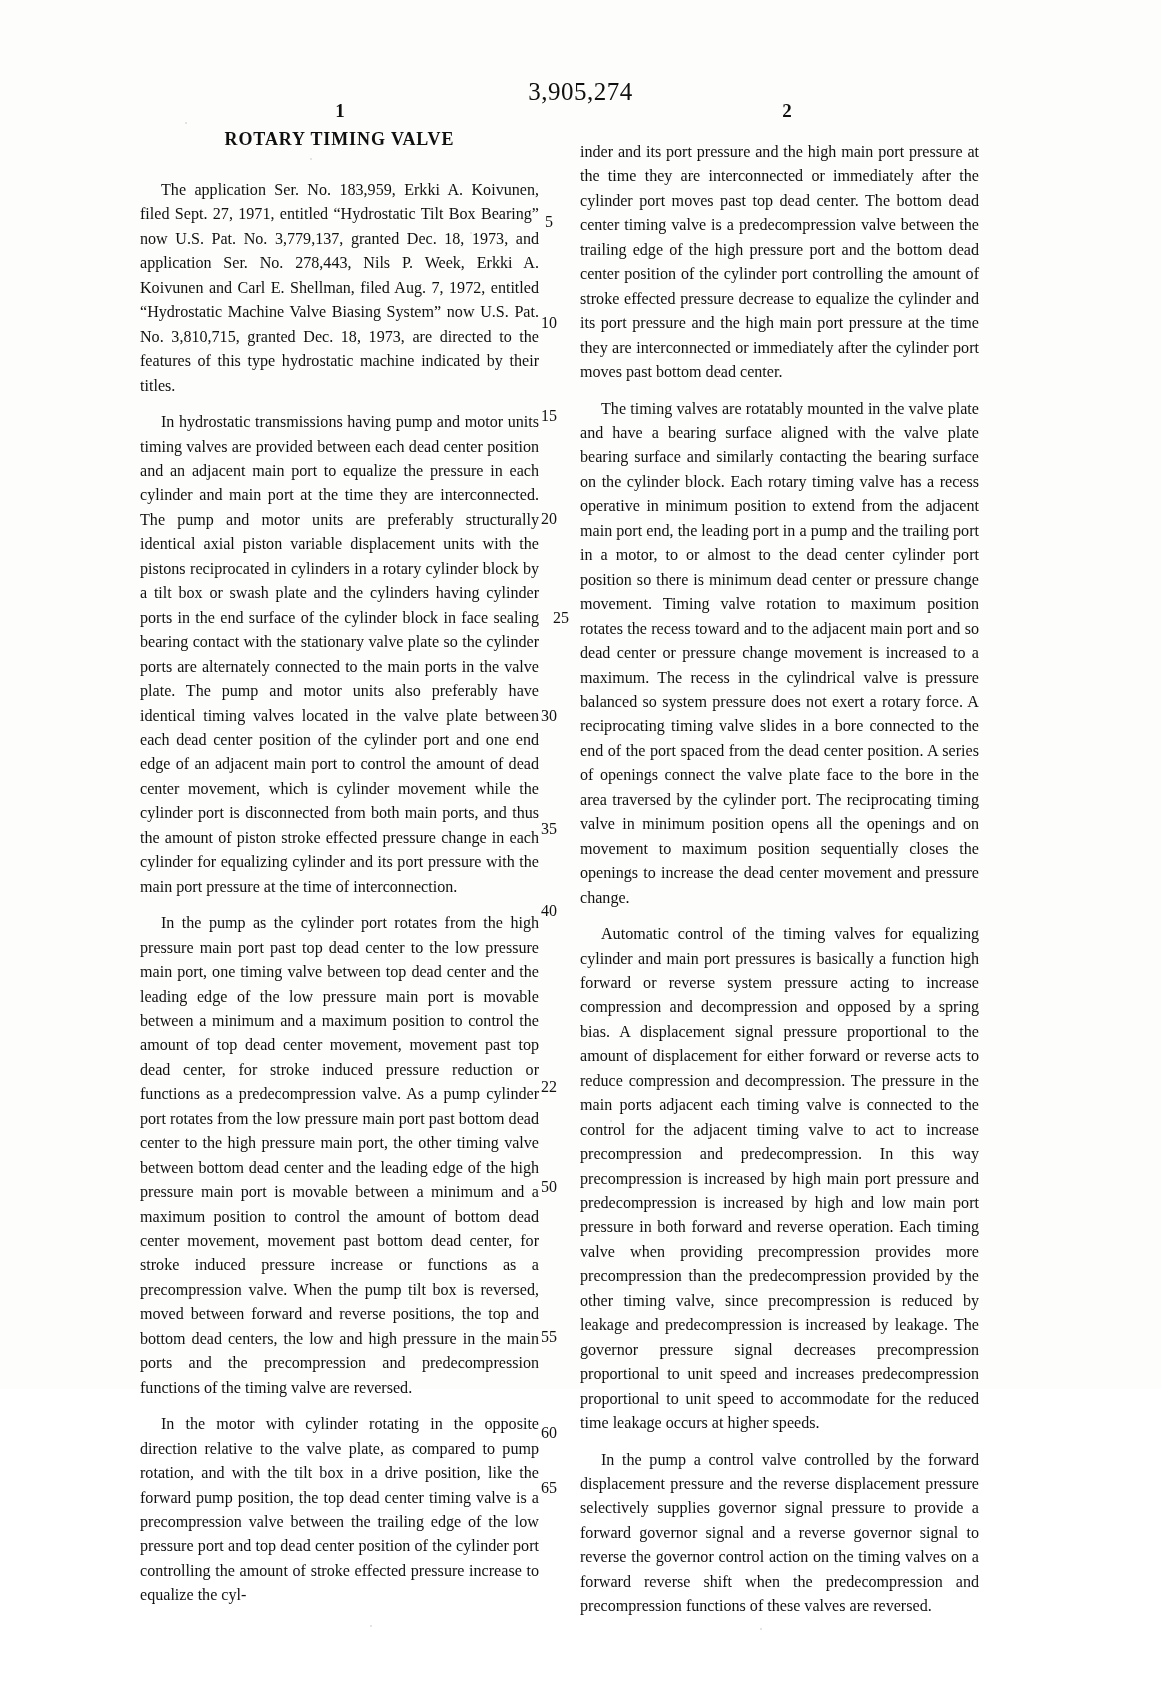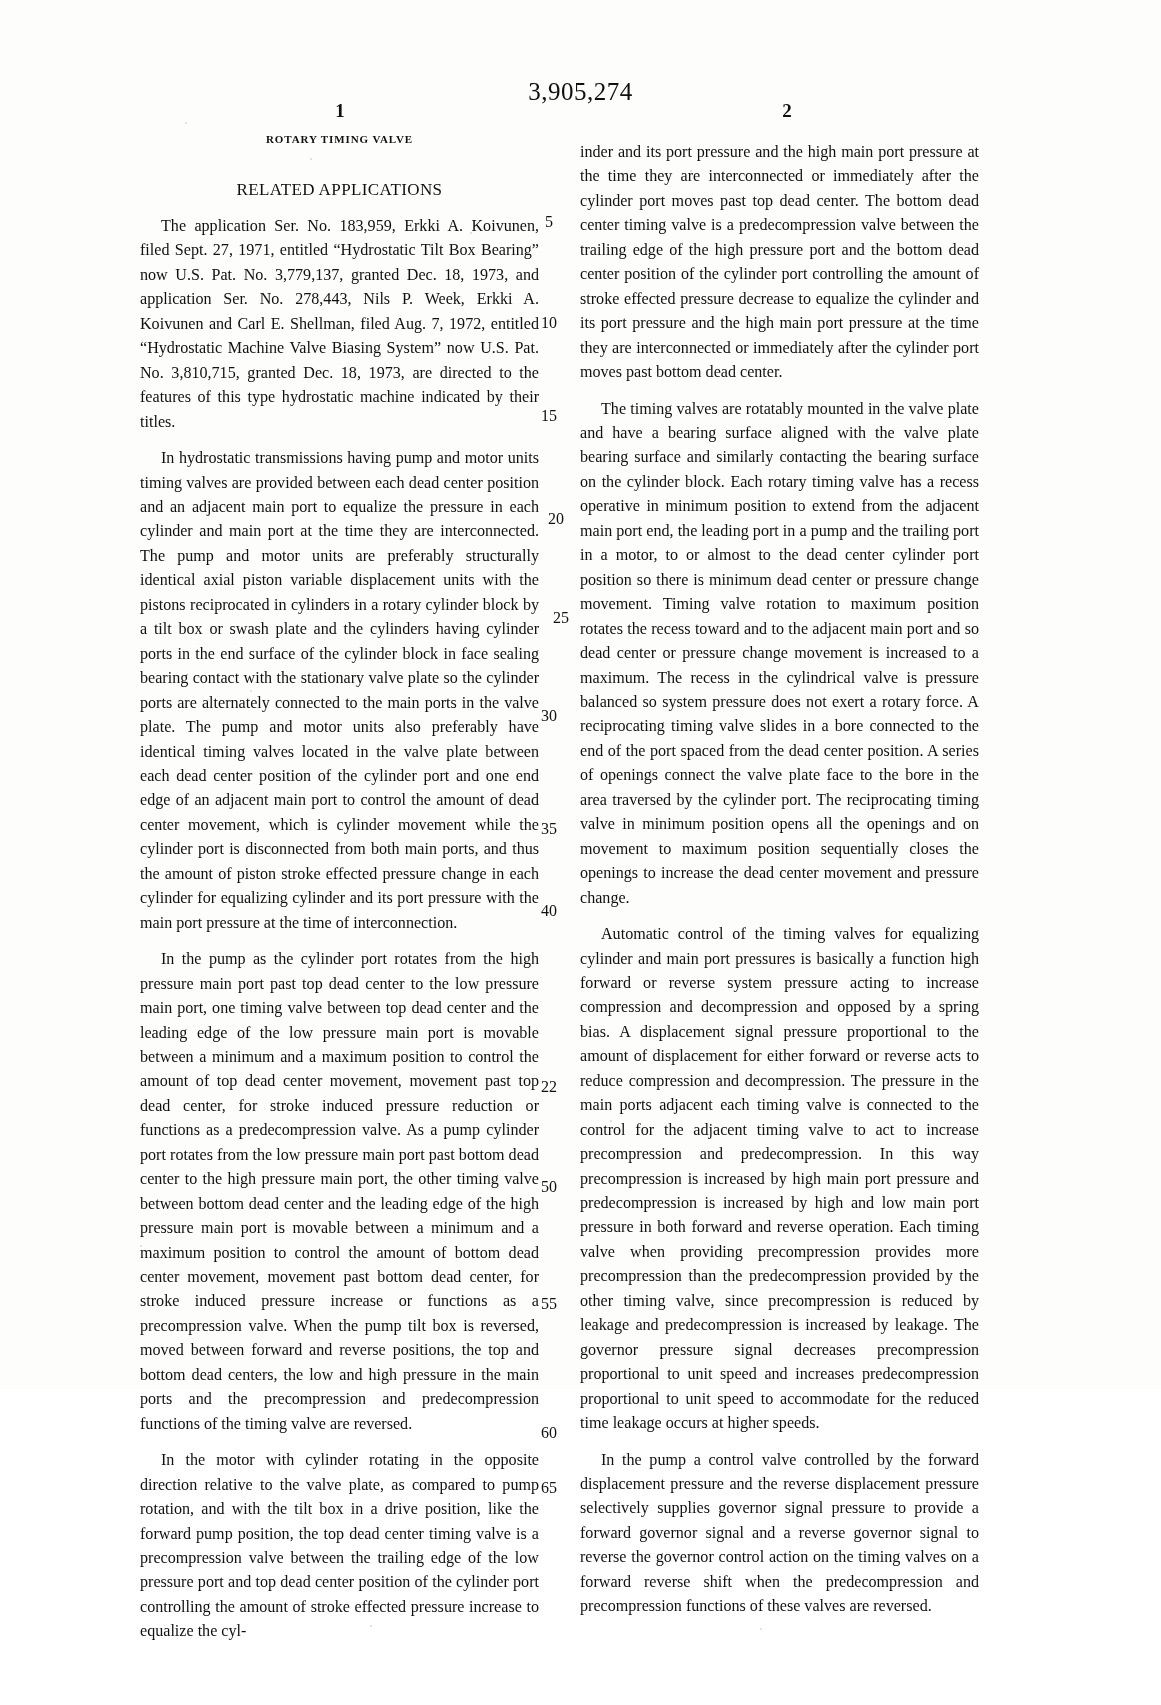--- a/index.html
+++ b/index.html
@@ -57,21 +57,21 @@
     text-align: justify;
     text-justify: inter-word;
     hyphens: none;
   }
   .column-left  { left: 128px; }
   .column-right { left: 568px; }
 
   .col-title {
     text-align: center;
     font-weight: bold;
-    font-size: 11px;
+    font-size: 18px;
     letter-spacing: 0.9px;
     margin: 0 0 28px 0;
     line-height: 22px;
   }
   .section-head {
     text-align: center;
     font-weight: normal;
     font-size: 17px;
     letter-spacing: 0.4px;
     margin: 27px 0 7px 0;
@@ -123,21 +123,20 @@
   <div class="patent-number">3,905,274</div>
 
   <div class="col-num col-num-left">1</div>
 
   <div class="col-num col-num-right">2</div>
 
   <div class="column column-left">
 
     <div class="col-title">ROTARY TIMING VALVE</div>
 
-    <div class="section-head">RELATED APPLICATIONS</div>
 
     <p class="body">The application Ser. No. 183,959, Erkki A. Koivunen, filed Sept. 27, 1971, entitled “Hydrostatic Tilt Box Bearing” now U.S. Pat. No. 3,779,137, granted Dec. 18, 1973, and application Ser. No. 278,443, Nils P. Week, Erkki A. Koivunen and Carl E. Shellman, filed Aug. 7, 1972, entitled “Hydrostatic Machine Valve Biasing System” now U.S. Pat. No. 3,810,715, granted Dec. 18, 1973, are directed to the features of this type hydrostatic machine indicated by their titles.</p>
 
 
     <p class="body">In hydrostatic transmissions having pump and motor units timing valves are provided between each dead center position and an adjacent main port to equalize the pressure in each cylinder and main port at the time they are interconnected. The pump and motor units are preferably structurally identical axial piston variable displacement units with the pistons reciprocated in cylinders in a rotary cylinder block by a tilt box or swash plate and the cylinders having cylinder ports in the end surface of the cylinder block in face sealing bearing contact with the stationary valve plate so the cylinder ports are alternately connected to the main ports in the valve plate. The pump and motor units also preferably have identical timing valves located in the valve plate between each dead center position of the cylinder port and one end edge of an adjacent main port to control the amount of dead center movement, which is cylinder movement while the cylinder port is disconnected from both main ports, and thus the amount of piston stroke effected pressure change in each cylinder for equalizing cylinder and its port pressure with the main port pressure at the time of interconnection.</p>
 
     <p class="body">In the pump as the cylinder port rotates from the high pressure main port past top dead center to the low pressure main port, one timing valve between top dead center and the leading edge of the low pressure main port is movable between a minimum and a maximum position to control the amount of top dead center movement, movement past top dead center, for stroke induced pressure reduction or functions as a predecompression valve. As a pump cylinder port rotates from the low pressure main port past bottom dead center to the high pressure main port, the other timing valve between bottom dead center and the leading edge of the high pressure main port is movable between a minimum and a maximum position to control the amount of bottom dead center movement, movement past bottom dead center, for stroke induced pressure increase or functions as a precompression valve. When the pump tilt box is reversed, moved between forward and reverse positions, the top and bottom dead centers, the low and high pressure in the main ports and the precompression and predecompression functions of the timing valve are reversed.</p>
 
     <p class="body">In the motor with cylinder rotating in the opposite direction relative to the valve plate, as compared to pump rotation, and with the tilt box in a drive position, like the forward pump position, the top dead center timing valve is a precompression valve between the trailing edge of the low pressure port and top dead center position of the cylinder port controlling the amount of stroke effected pressure increase to equalize the cyl-</p>
   </div>
@@ -150,28 +149,28 @@
 
     <p class="body">Automatic control of the timing valves for equalizing cylinder and main port pressures is basically a function high forward or reverse system pressure acting to increase compression and decompression and opposed by a spring bias. A displacement signal pressure proportional to the amount of displacement for either forward or reverse acts to reduce compression and decompression. The pressure in the main ports adjacent each timing valve is connected to the control for the adjacent timing valve to act to increase precompression and predecompression. In this way precompression is increased by high main port pressure and predecompression is increased by high and low main port pressure in both forward and reverse operation. Each timing valve when providing precompression provides more precompression than the predecompression provided by the other timing valve, since precompression is reduced by leakage and predecompression is increased by leakage. The governor pressure signal decreases precompression proportional to unit speed and increases predecompression proportional to unit speed to accommodate for the reduced time leakage occurs at higher speeds.</p>
 
     <p class="body">In the pump a control valve controlled by the forward displacement pressure and the reverse displacement pressure selectively supplies governor signal pressure to provide a forward governor signal and a reverse governor signal to reverse the governor control action on the timing valves on a forward reverse shift when the predecompression and precompression functions of these valves are reversed.</p>
   </div>
 
   <div class="line-numbers">
     <span style="top:213px;">5</span>
     <span style="top:314px;">10</span>
     <span style="top:407px;">15</span>
-    <span style="top:510px;text-align:right;">20</span>
+    <span style="top:510px;">20</span>
     <span style="top:609px;margin-left:12px;">25</span>
     <span style="top:707px;">30</span>
     <span style="top:820px;">35</span>
     <span style="top:902px;">40</span>
     <span style="top:1078px;">22</span>
     <span style="top:1178px;">50</span>
-    <span style="top:1295px;">55</span>
+    <span style="top:1328px;">55</span>
     <span style="top:1388px;margin-top:36px;">60</span>
     <span style="top:1479px;">65</span>
   </div>
 
   <div class="speckle" style="left:185px;  top:122px;"></div>
   <div class="speckle" style="left:310px;  top:158px;"></div>
   <div class="speckle" style="left:470px;  top:232px;"></div>
   <div class="speckle" style="left:250px;  top:690px;"></div>
   <div class="speckle" style="left:690px;  top:170px;"></div>
   <div class="speckle" style="left:940px;  top:560px;"></div>

